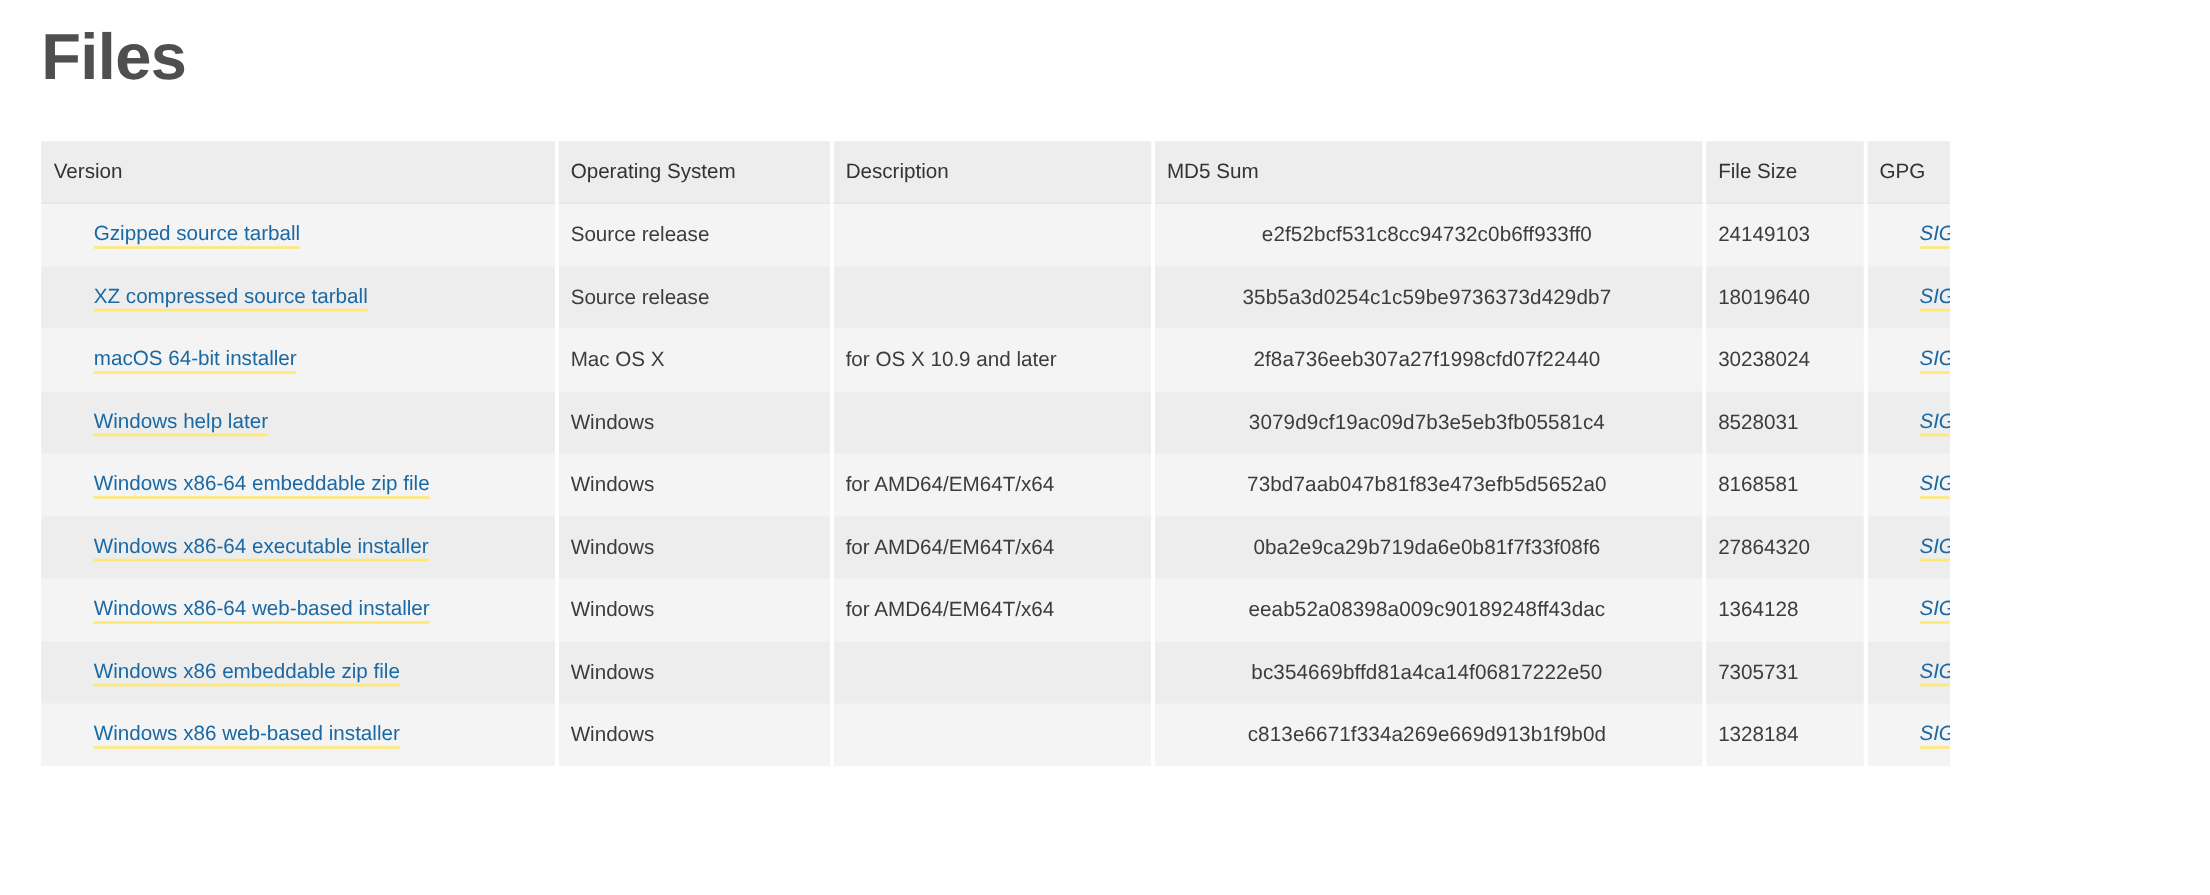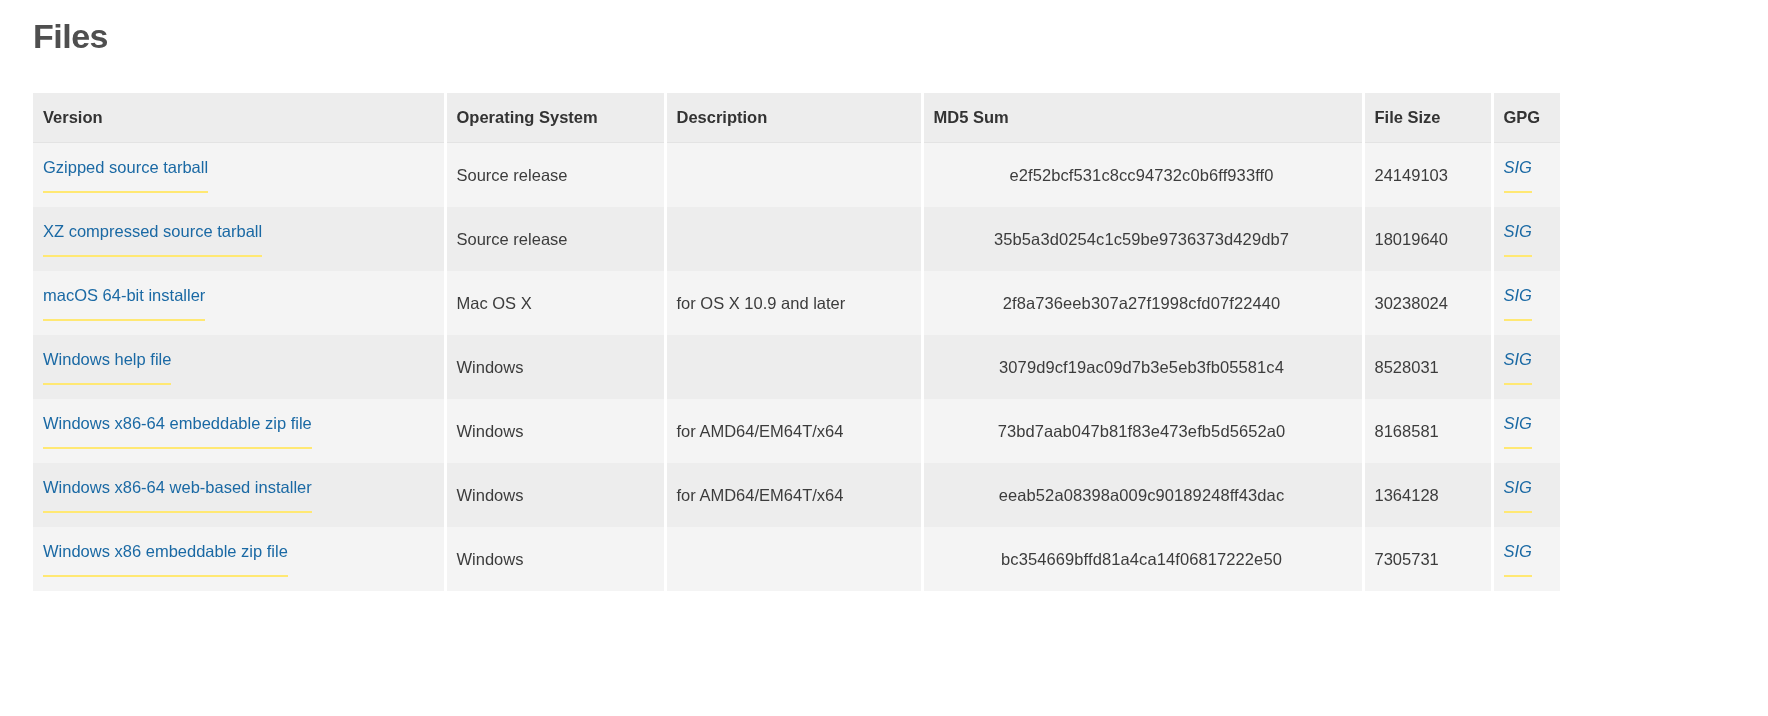--- a/index.html
+++ b/index.html
@@ -11,40 +11,40 @@
     width: 1768px;
     height: 716px;
     font-family: "Liberation Sans", sans-serif;
     -webkit-font-smoothing: antialiased;
   }
   .page {
     padding: 18px 0 0 33px;
     box-sizing: border-box;
   }
   .page-title {
-    font-size: 34px;
+    font-size: 52px;
     font-weight: bold;
     color: #4f4f4f;
     letter-spacing: -0.5px;
     margin: 0 0 38px 0;
     line-height: 1.1;
   }
   .table-wrap {
     width: 1527px;
   }
   table.files-table {
     border-collapse: collapse;
     width: 100%;
     table-layout: fixed;
     font-size: 16.5px;
   }
   table.files-table th {
     background: #ededed;
     color: #333333;
-    font-weight: bold;
+    font-weight: normal;
     text-align: left;
     font-size: 16.5px;
     padding: 15px 12px 15px 10px;
     border-right: 3px solid #ffffff;
     border-bottom: 1px solid #e3e3e3;
     vertical-align: middle;
     white-space: nowrap;
   }
   table.files-table th:last-child {
     border-right: none;
@@ -73,23 +73,24 @@
   .col-os        { width: 220px; }
   .col-desc      { width: 257px; }
   .col-md5       { width: 441px; }
   .col-size      { width: 129px; }
   .col-gpg       { width: 68px; }
 
   a.link {
     color: #1a69a4;
     text-decoration: none;
     border-bottom: 2px solid #ffe873;
-    padding-bottom: 14px;
+    padding-bottom: 0;
     display: inline-block;
     line-height: 1.15;
+    margin-left: 32px;
   }
   .md5 {
     letter-spacing: 0.1px;
     text-align: center;
   }
 </style>
 </head>
 <body>
 
 <div class="page">
@@ -139,54 +140,70 @@
         <tr>
           <td><a class="link" href="#">macOS 64-bit installer</a></td>
           <td>Mac OS X</td>
           <td>for OS X 10.9 and later</td>
           <td class="md5">2f8a736eeb307a27f1998cfd07f22440</td>
           <td>30238024</td>
           <td><a class="link" href="#">SIG</a></td>
         </tr>
 
         <tr>
-          <td><a class="link" href="#">Windows help file</a></td>
+          <td><a class="link" href="#">Windows help later</a></td>
           <td>Windows</td>
           <td></td>
           <td class="md5">3079d9cf19ac09d7b3e5eb3fb05581c4</td>
           <td>8528031</td>
           <td><a class="link" href="#">SIG</a></td>
         </tr>
 
         <tr>
           <td><a class="link" href="#">Windows x86-64 embeddable zip file</a></td>
           <td>Windows</td>
           <td>for AMD64/EM64T/x64</td>
           <td class="md5">73bd7aab047b81f83e473efb5d5652a0</td>
           <td>8168581</td>
           <td><a class="link" href="#">SIG</a></td>
         </tr>
 
+        <tr>
+          <td><a class="link" href="#">Windows x86-64 executable installer</a></td>
+          <td>Windows</td>
+          <td>for AMD64/EM64T/x64</td>
+          <td class="md5">0ba2e9ca29b719da6e0b81f7f33f08f6</td>
+          <td>27864320</td>
+          <td><a class="link" href="#">SIG</a></td>
+        </tr>
 
         <tr>
           <td><a class="link" href="#">Windows x86-64 web-based installer</a></td>
           <td>Windows</td>
           <td>for AMD64/EM64T/x64</td>
           <td class="md5">eeab52a08398a009c90189248ff43dac</td>
           <td>1364128</td>
           <td><a class="link" href="#">SIG</a></td>
         </tr>
 
         <tr>
           <td><a class="link" href="#">Windows x86 embeddable zip file</a></td>
           <td>Windows</td>
           <td></td>
           <td class="md5">bc354669bffd81a4ca14f06817222e50</td>
           <td>7305731</td>
           <td><a class="link" href="#">SIG</a></td>
         </tr>
 
 
+        <tr>
+          <td><a class="link" href="#">Windows x86 web-based installer</a></td>
+          <td>Windows</td>
+          <td></td>
+          <td class="md5">c813e6671f334a269e669d913b1f9b0d</td>
+          <td>1328184</td>
+          <td><a class="link" href="#">SIG</a></td>
+        </tr>
 
       </tbody>
     </table>
   </div>
 </div>
 
 </body></html>

